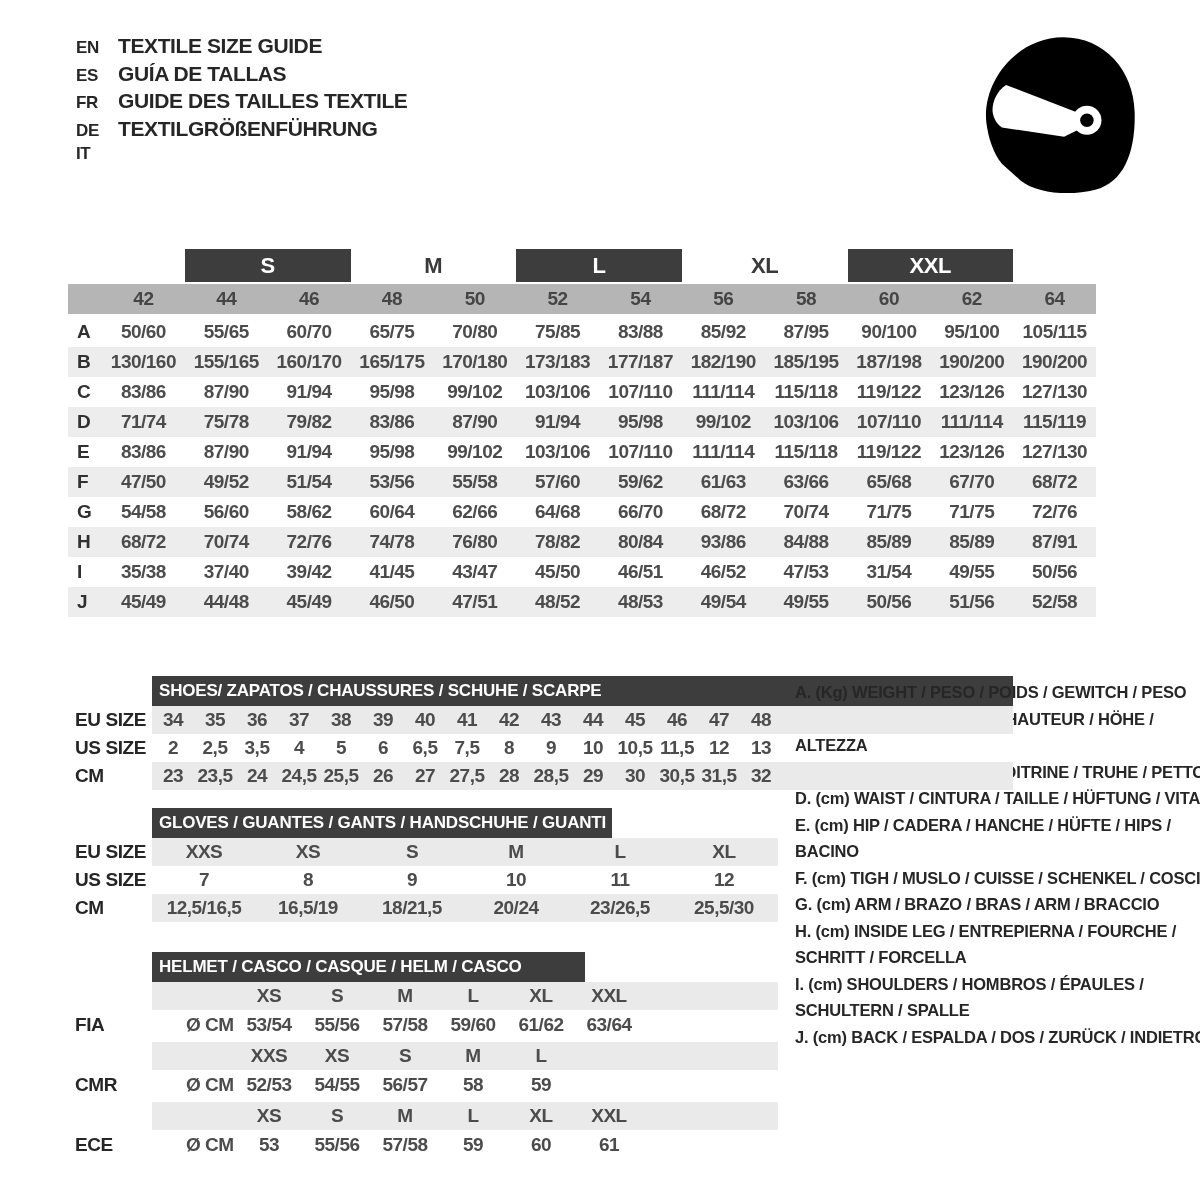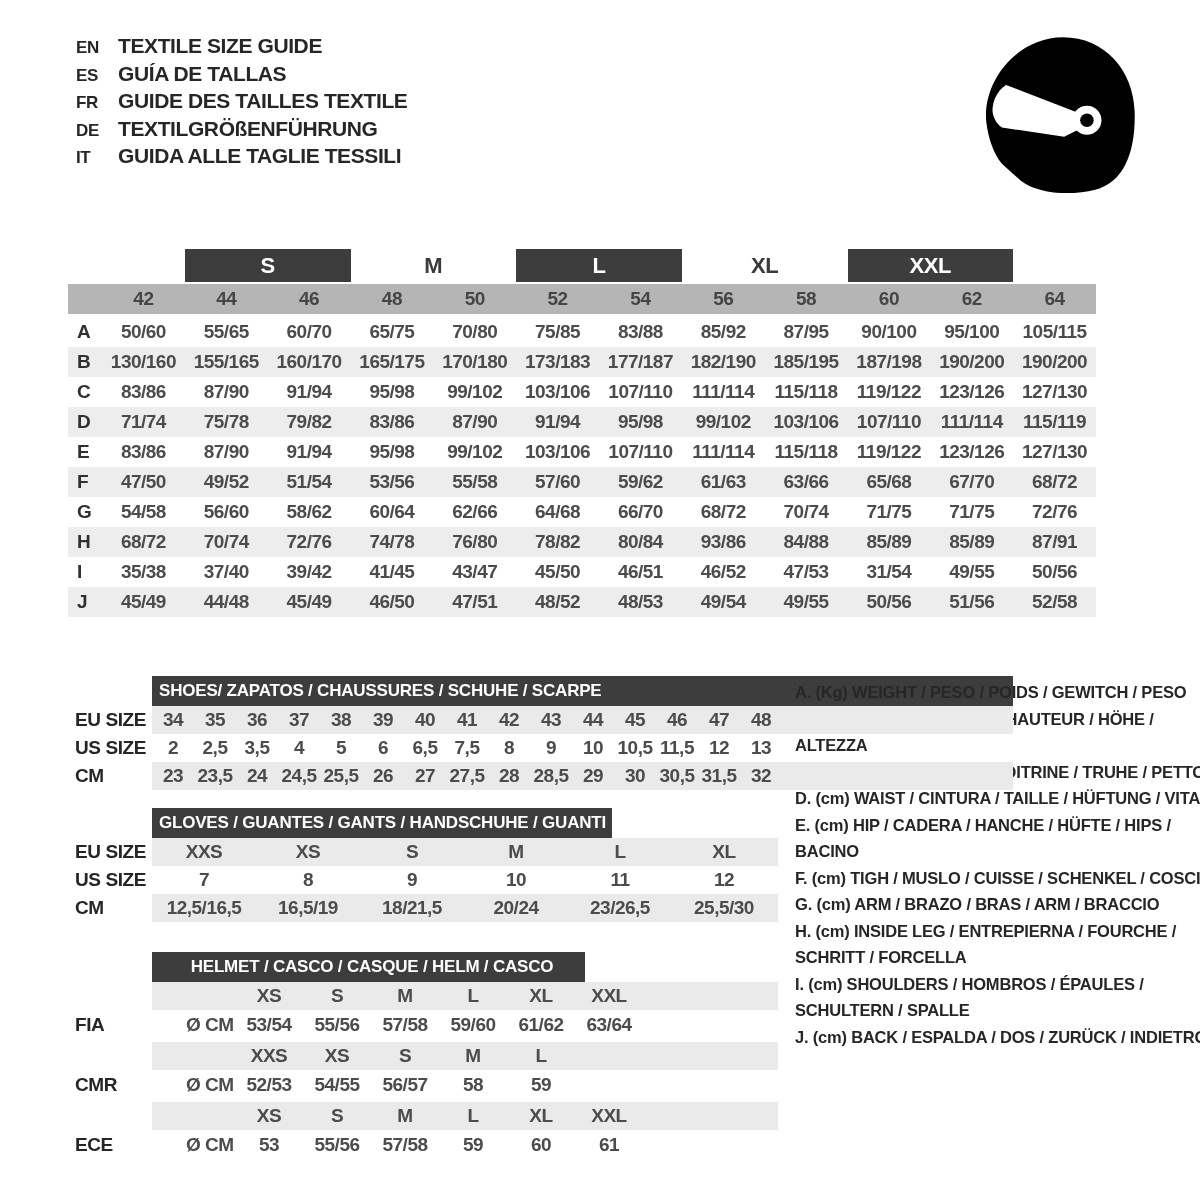--- a/index.html
+++ b/index.html
@@ -29,21 +29,21 @@
   .val-cell{display:flex;align-items:center;justify-content:center;font-weight:700;font-size:19px;
             color:#4c4c4c;letter-spacing:-0.5px;white-space:nowrap;}
   .num-row .val-cell{color:#454545;}
 
   
   .sec-bar{position:absolute;left:152px;height:30px;background:#3d3d3d;display:flex;align-items:center;
            padding-left:7px;box-sizing:border-box;}
   .sec-bar span{color:#fff;font-weight:700;font-size:17px;letter-spacing:-0.2px;white-space:nowrap;}
   #shoesBar{top:676px;width:861px;}
   #glovesBar{top:808px;width:460px;}
-  #helmetBar{top:952px;width:433px;justify-content:center;}
+  #helmetBar{top:952px;width:433px;}
 
   
   .strip{position:absolute;left:152px;height:28px;}
   .strip.gray{background:#eaeaea;}
   .strip.tall{height:30px;}
   .strip-grid{display:grid;height:100%;}
   .side-label{position:absolute;left:75px;height:28px;display:flex;align-items:center;
               font-weight:700;font-size:19px;color:#262626;letter-spacing:-0.4px;white-space:nowrap;}
   .unit{justify-content:flex-start;padding-left:34px;box-sizing:border-box;}
 
@@ -68,21 +68,20 @@
       <div class="lang-row">
         <div class="lang-code">FR</div>
         <div class="lang-label">GUIDE DES TAILLES TEXTILE</div>
       </div>
       <div class="lang-row">
         <div class="lang-code">DE</div>
         <div class="lang-label">TEXTILGRÖßENFÜHRUNG</div>
       </div>
       <div class="lang-row">
         <div class="lang-code">IT</div>
-        <div class="lang-label">GUIDA ALLE TAGLIE TESSILI</div>
       </div>
     </section>
 
   <div class="helmet-logo">
     <svg viewBox="0 0 160 160" width="166" height="172">
       <path d="M82 6 C122 6 150 38 151 78 C152 116 141 146 113 153
                C89 159 57 157 41 144 L23 128 C15 118 10 104 8 88
                C4 48 38 6 82 6 Z" fill="#000"></path>
       <path d="M14 76 C14 68 18 58 27 52 L97 79 L101 93 L83 102
                L23 93 C17 89 14 82 14 76 Z" fill="#fff"></path>

